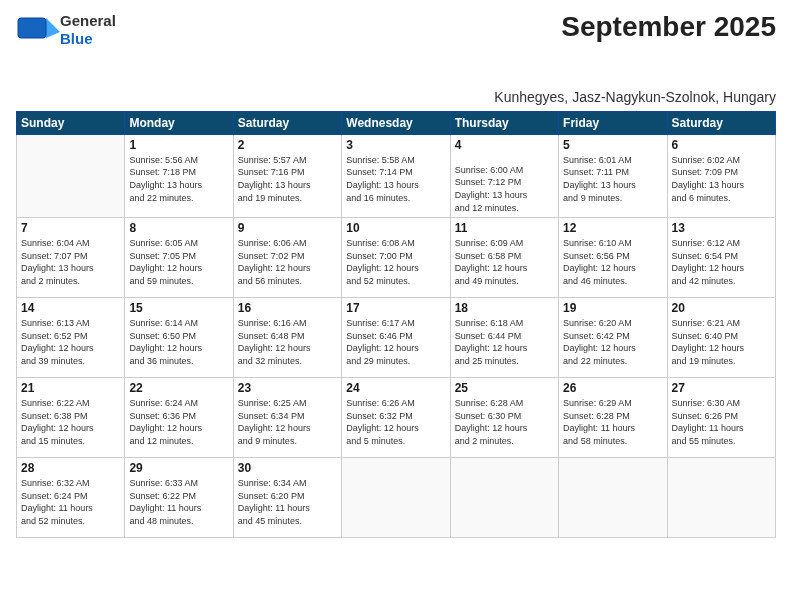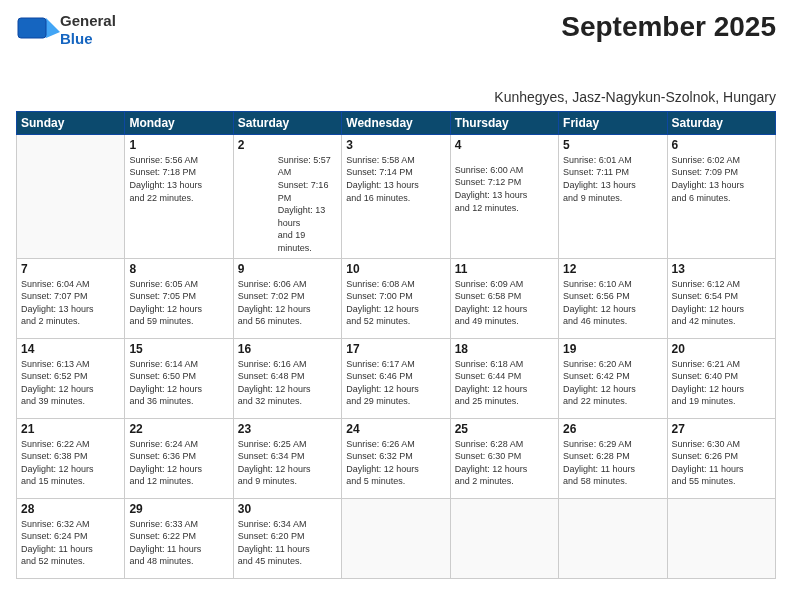--- a/index.html
+++ b/index.html
@@ -131,21 +131,21 @@
           <td class="empty-cell"></td>
           <td>
             <span class="day-number">1</span>
             <div class="day-info" style="white-space: pre-line;">Sunrise: 5:56 AM
 Sunset: 7:18 PM
 Daylight: 13 hours
 and 22 minutes.</div>
           </td>
           <td>
             <span class="day-number">2</span>
-            <div class="day-info" style="white-space: pre-line; margin-left: 40px;">Sunrise: 5:57 AM
+            <div class="day-info" style="white-space: pre-line;">Sunrise: 5:57 AM
 Sunset: 7:16 PM
 Daylight: 13 hours
 and 19 minutes.</div>
           </td>
           <td>
             <span class="day-number">3</span>
             <div class="day-info" style="white-space: pre-line;">Sunrise: 5:58 AM
 Sunset: 7:14 PM
 Daylight: 13 hours
 and 16 minutes.</div>

